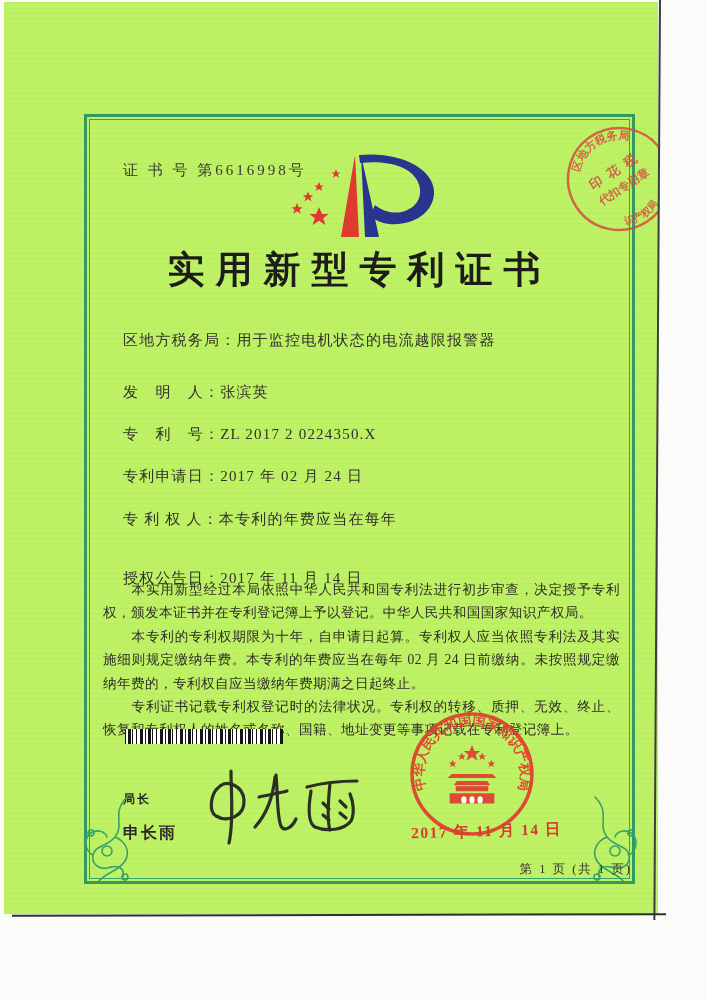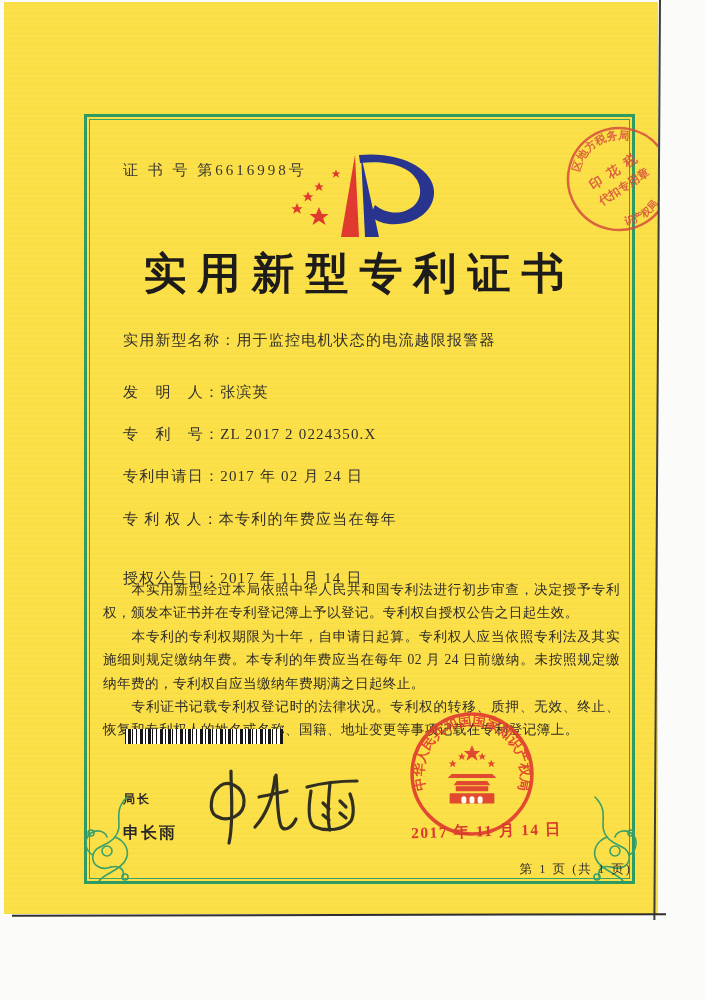--- a/index.html
+++ b/index.html
@@ -4,21 +4,21 @@
 <style>
   html,body{margin:0;padding:0;}
   body{
     width:706px;height:1000px;position:relative;overflow:hidden;
     background:#fbfbfa;
     font-family:"Liberation Serif","DejaVu Serif",serif;
     color:#2b2926;
   }
   .paper{
     position:absolute;left:4px;top:2px;width:654px;height:912px;
-    background:#fde047;overflow:hidden;
+    background:#bef264;overflow:hidden;
   }
   .paper-tint{
     position:absolute;inset:0;
     background:repeating-linear-gradient(0deg,rgba(46,155,98,0.05) 0 1px,rgba(255,255,255,0) 1px 5px);
     pointer-events:none;
   }
   .edge-right{position:absolute;left:659px;top:0;width:2px;height:920px;background:#3d3d3d;transform:rotate(0.35deg);transform-origin:top center;}
   .edge-bottom{position:absolute;left:12px;top:914px;width:654px;height:2px;background:#2f2f2f;transform:rotate(-0.15deg);}
 
   .frame{
@@ -26,21 +26,21 @@
     border:3px solid #2f9b62;box-sizing:border-box;
   }
   .frame-inner{position:absolute;inset:2px;border:1px solid #3aa06a;pointer-events:none;}
 
   .cert-no{position:absolute;left:36px;top:44px;font-size:15px;letter-spacing:3px;color:#3b3733;}
 
   .logo{position:absolute;left:196px;top:30px;width:160px;height:102px;}
 
   .title{
     position:absolute;left:0;top:128px;width:100%;
-    text-align:center;font-size:43px;font-weight:bold;letter-spacing:11px;color:#1e1c1a;
+    text-align:center;font-size:37px;font-weight:bold;letter-spacing:11px;color:#1e1c1a;
   }
 
   .field{position:absolute;left:36px;font-size:15px;letter-spacing:1.2px;color:#33302c;white-space:nowrap;}
   .field .lab{color:#33302c;}
   .field .val{color:#33302c;}
   .f1{top:214px;} .f2{top:266px;} .f3{top:308px;} .f4{top:350px;} .f5{top:393px;} .f6{top:452px;}
 
   .body-text{
     position:absolute;left:16px;top:461px;width:517px;
     font-size:13.6px;line-height:1.72;letter-spacing:0.4px;color:#2f2b28;
@@ -100,29 +100,29 @@
       <path d="M76,8 C118,4 150,22 151,44 C152,64 132,79 106,77 C98,76 92,73 87,69 L92,58 C99,64 111,68 122,64 C136,59 141,46 134,33 C126,19 104,13 77,16 Z" fill="#28348e"></path>
       <use href="#st" transform="translate(36,70)" fill="#e0392f"></use>
       <use href="#st" transform="translate(14,62) scale(0.6)" fill="#e0392f"></use>
       <use href="#st" transform="translate(25,50) scale(0.55)" fill="#e0392f"></use>
       <use href="#st" transform="translate(36,40) scale(0.5)" fill="#e0392f"></use>
       <use href="#st" transform="translate(53,27) scale(0.45)" fill="#e0392f"></use>
     </svg>
 
     <div class="title">实用新型专利证书</div>
 
-    <div class="field f1"><span class="lab">实用新型名称：</span><span class="val">用于监控电机状态的电流越限报警器</span></div>
+    <div class="field f1"><span class="lab">区地方税务局：</span><span class="val">用于监控电机状态的电流越限报警器</span></div>
     <div class="field f2"><span class="lab">发　明　人：</span><span class="val">张滨英</span></div>
     <div class="field f3"><span class="lab">专　利　号：</span><span class="val">ZL 2017 2 0224350.X</span></div>
     <div class="field f4"><span class="lab">专利申请日：</span><span class="val">2017 年 02 月 24 日</span></div>
     <div class="field f5"><span class="lab">专 利 权 人：</span><span class="val">本专利的年费应当在每年</span></div>
     <div class="field f6"><span class="lab">授权公告日：</span><span class="val">2017 年 11 月 14 日</span></div>
 
     <div class="body-text">
-      <p>本实用新型经过本局依照中华人民共和国专利法进行初步审查，决定授予专利权，颁发本证书并在专利登记簿上予以登记。专利权自授权公告之日起生效。</p>
+      <p>本实用新型经过本局依照中华人民共和国专利法进行初步审查，决定授予专利权，颁发本证书并在专利登记簿上予以登记。中华人民共和国国家知识产权局。</p>
       <p>本专利的专利权期限为十年，自申请日起算。专利权人应当依照专利法及其实施细则规定缴纳年费。本专利的年费应当在每年 02 月 24 日前缴纳。未按照规定缴纳年费的，专利权自应当缴纳年费期满之日起终止。</p>
       <p>专利证书记载专利权登记时的法律状况。专利权的转移、质押、无效、终止、恢复和专利权人的姓名或名称、国籍、地址变更等事项记载在专利登记簿上。</p>
     </div>
 
     <div class="barcode"></div>
 
     <div class="signer-title">局长</div>
     <div class="signer-name">申长雨</div>
 
     <svg class="signature" viewBox="0 0 175 90" aria-hidden="true">

